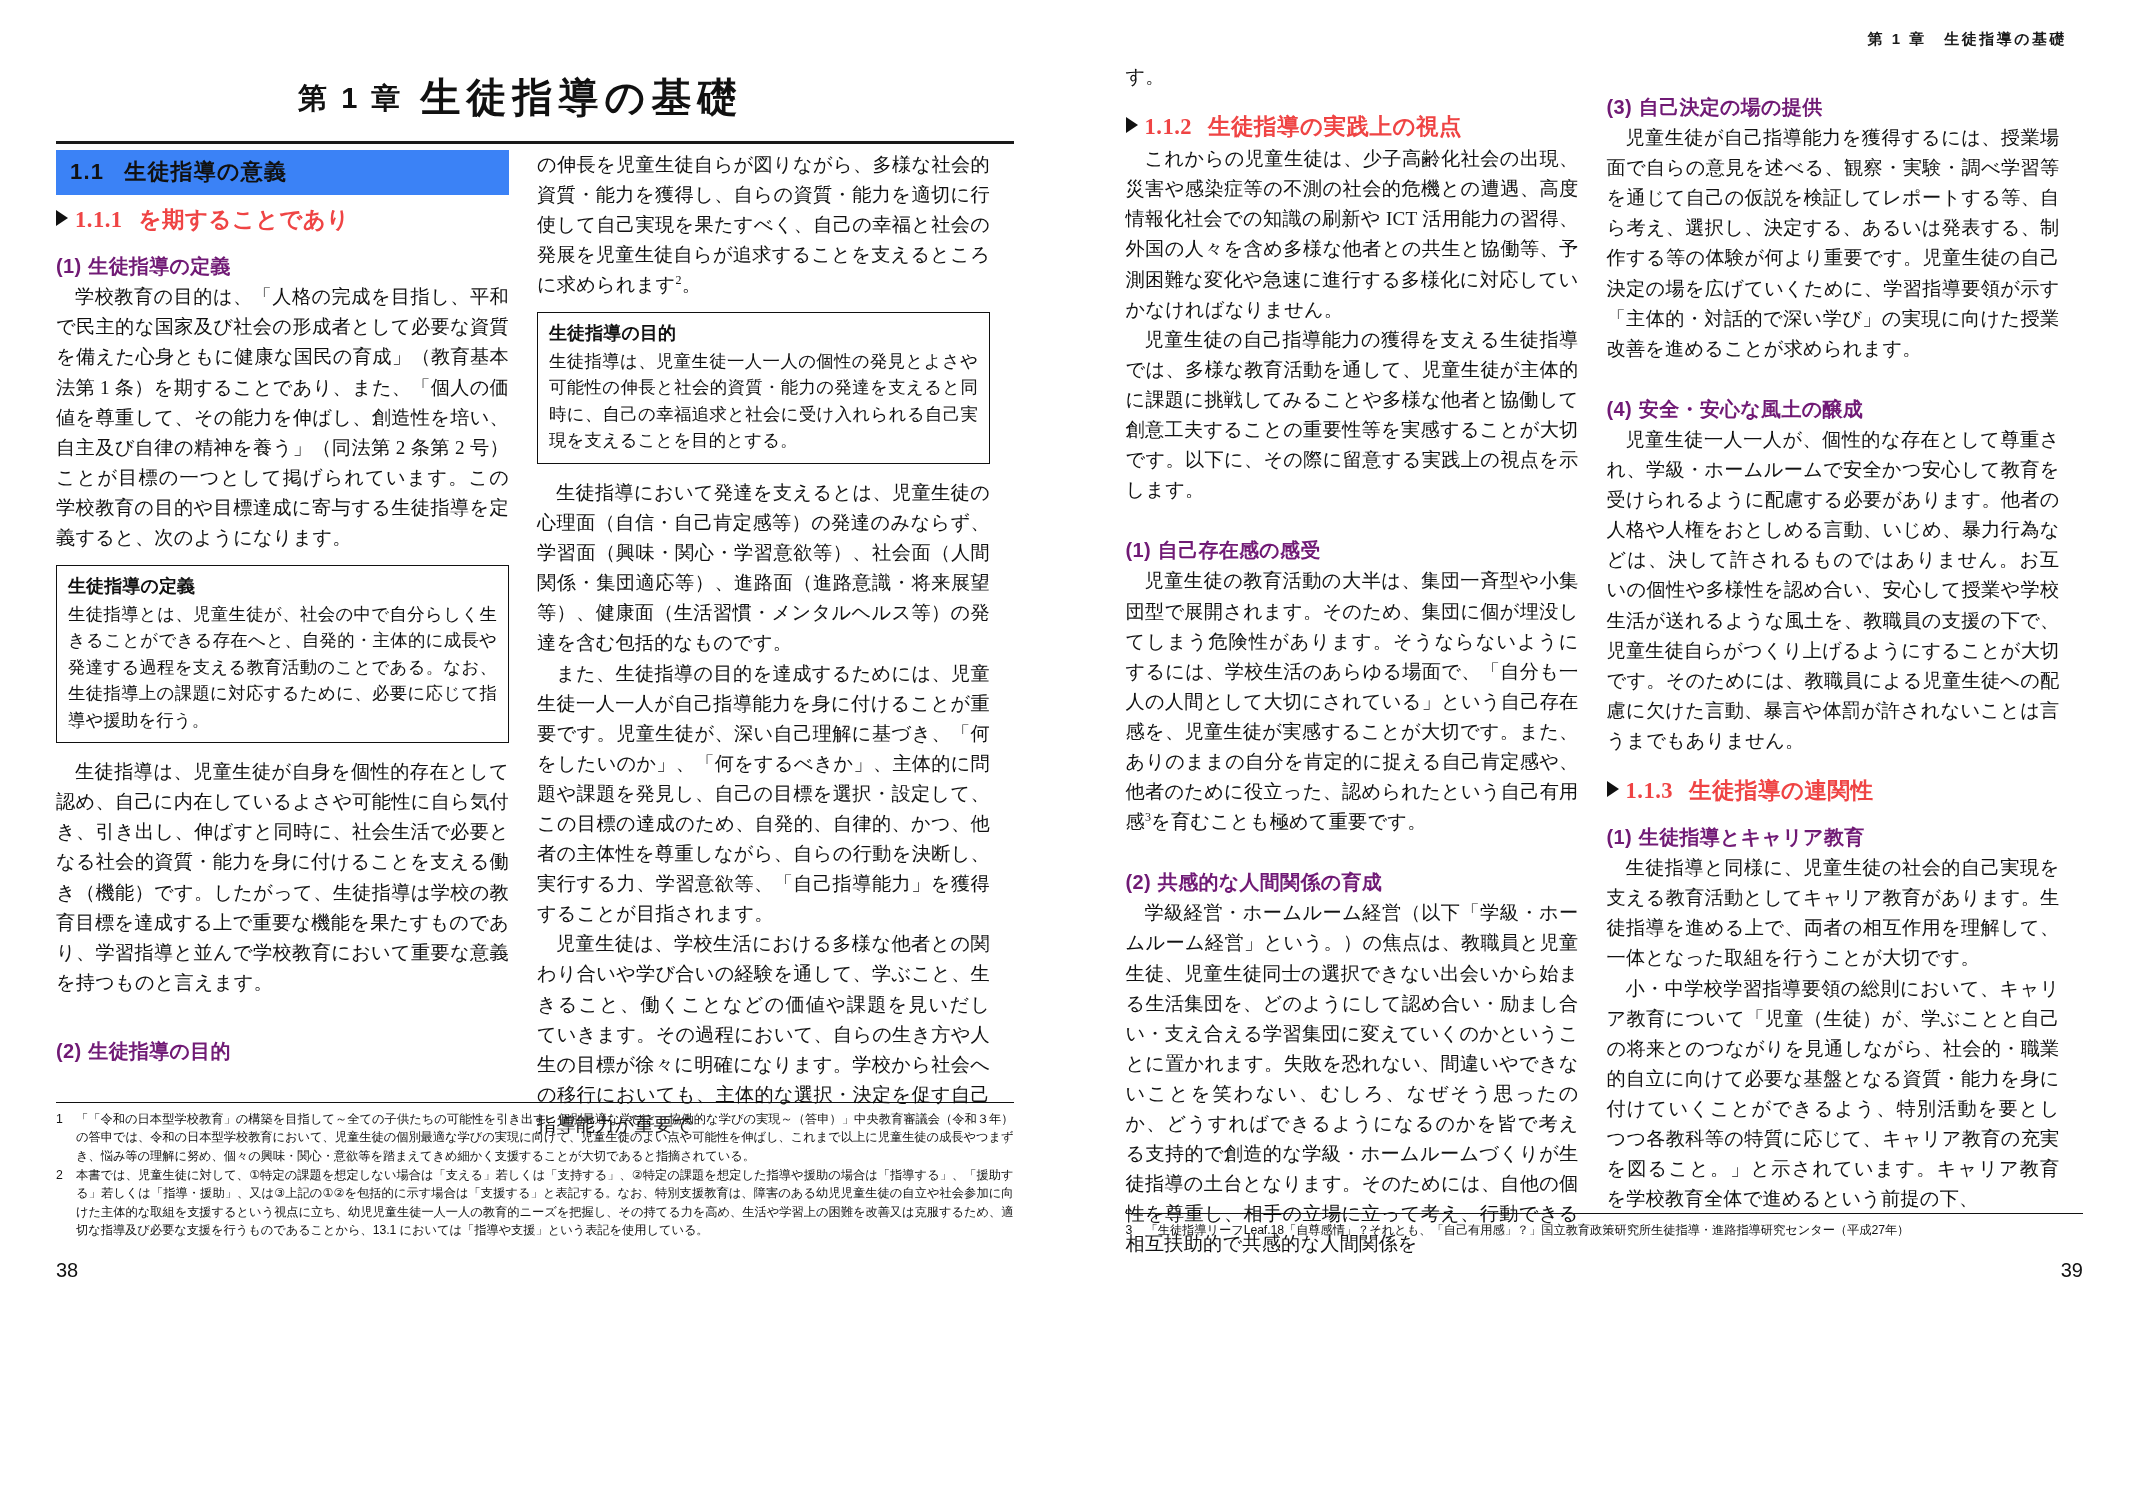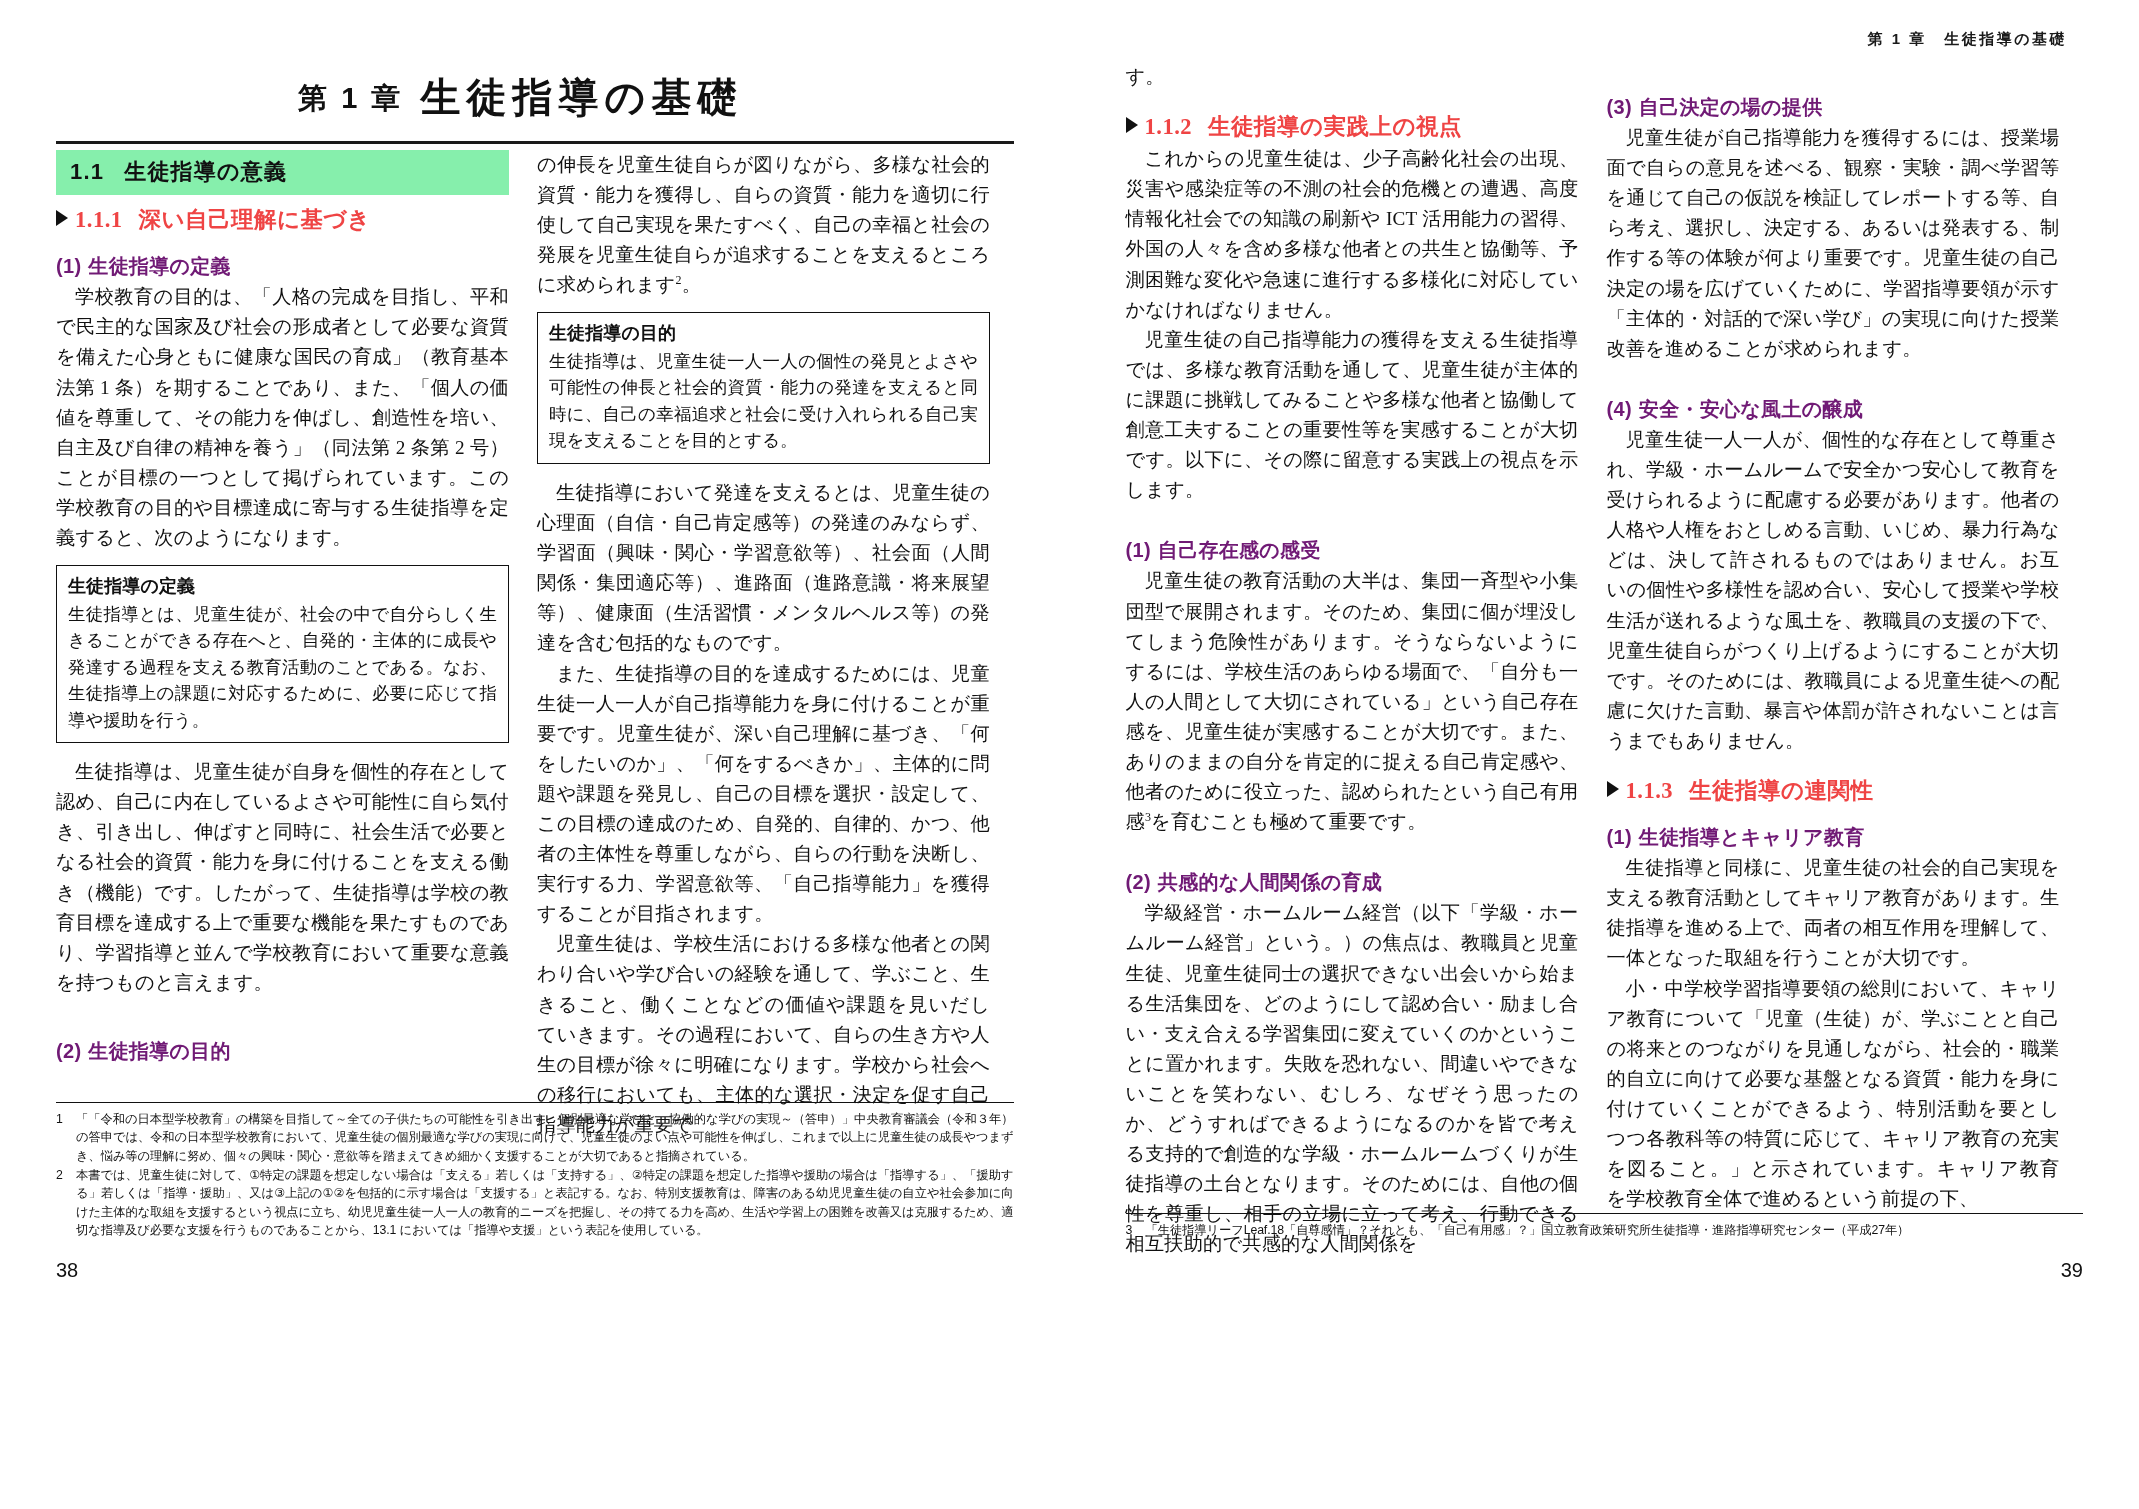--- a/index.html
+++ b/index.html
@@ -60,21 +60,21 @@
   .page-right .cols { top: 62px; }
   .col {
     width: 453px;
     font-size: 19.2px;
     line-height: 30.1px;
     letter-spacing: 0.2px;
     text-align: justify;
   }
 
   .sec-band {
-    background: #86efac;
+    background: #3b82f6;
     font-family: "Liberation Sans", "DejaVu Sans", sans-serif;
     font-weight: 700;
     font-size: 22px;
     padding: 7px 4px 8px 14px;
     letter-spacing: 1.2px;
     margin-bottom: 10px;
     color: #111;
   }
   .sec-band .num { margin-right: 20px; }
 
@@ -183,21 +183,21 @@
     <div class="cols">
 
       <div class="col">
         <div class="sec-band">
           <span class="num">1.1</span><span>生徒指導の意義</span>
         </div>
 
         <div class="h3">
           <span class="tri"></span>
           <span class="n">1.1.1</span>
-          <span>深い自己理解に基づき</span>
+          <span>を期することであり</span>
         </div>
 
         <div class="h4">
           <span class="pn">(1)</span><span>生徒指導の定義</span>
         </div>
 
         <p class="body">学校教育の目的は、「人格の完成を目指し、平和で民主的な国家及び社会の形成者として必要な資質を備えた心身ともに健康な国民の育成」（教育基本法第 1 条）を期することであり、また、「個人の価値を尊重して、その能力を伸ばし、創造性を培い、自主及び自律の精神を養う」（同法第 2 条第 2 号）ことが目標の一つとして掲げられています。この学校教育の目的や目標達成に寄与する生徒指導を定義すると、次のようになります。</p>
 
         <div class="callout">
           <span class="ct">生徒指導の定義</span>

